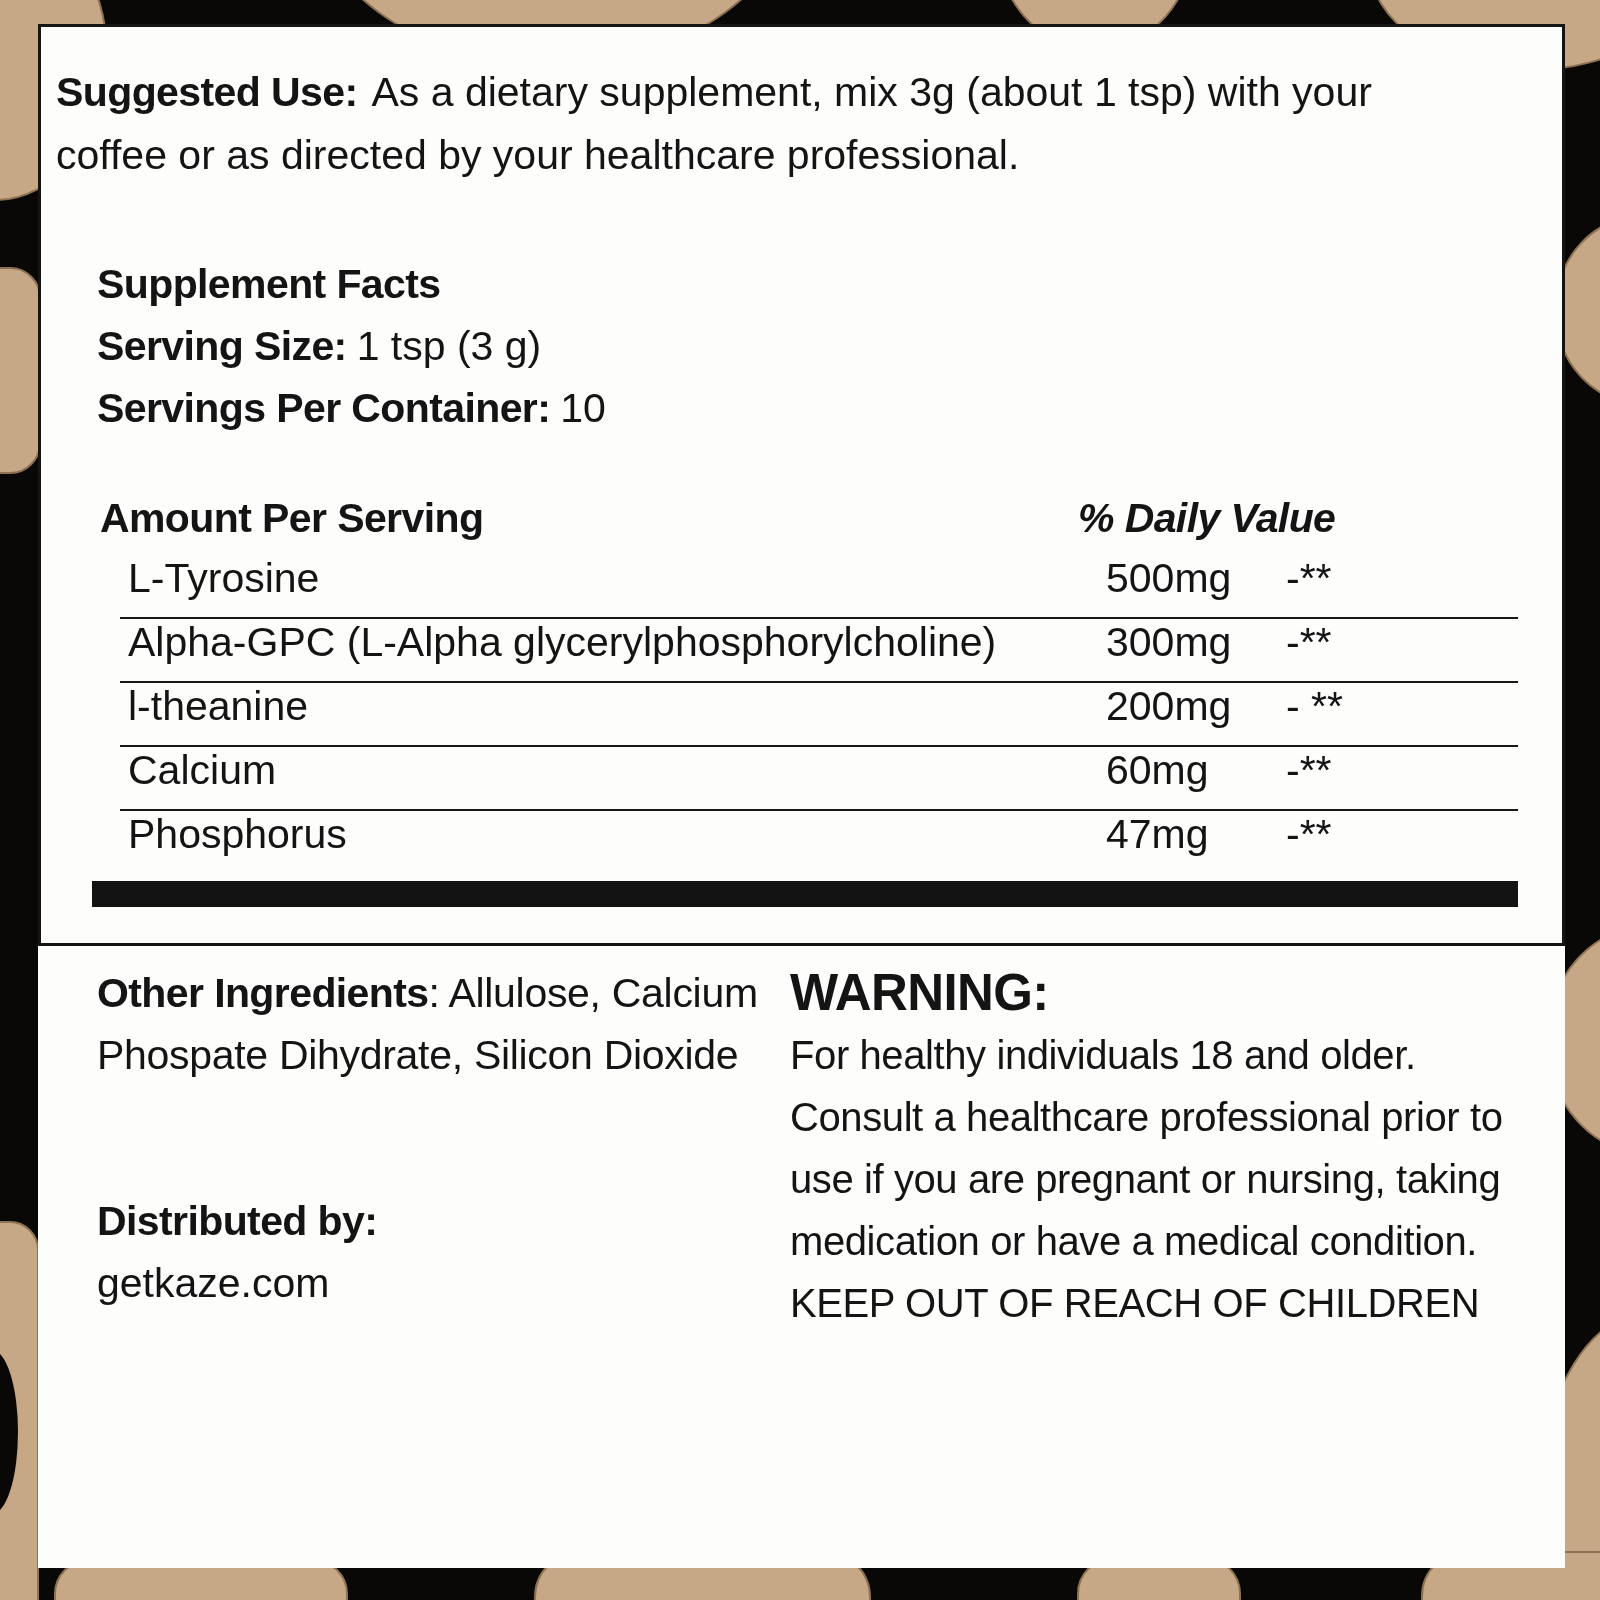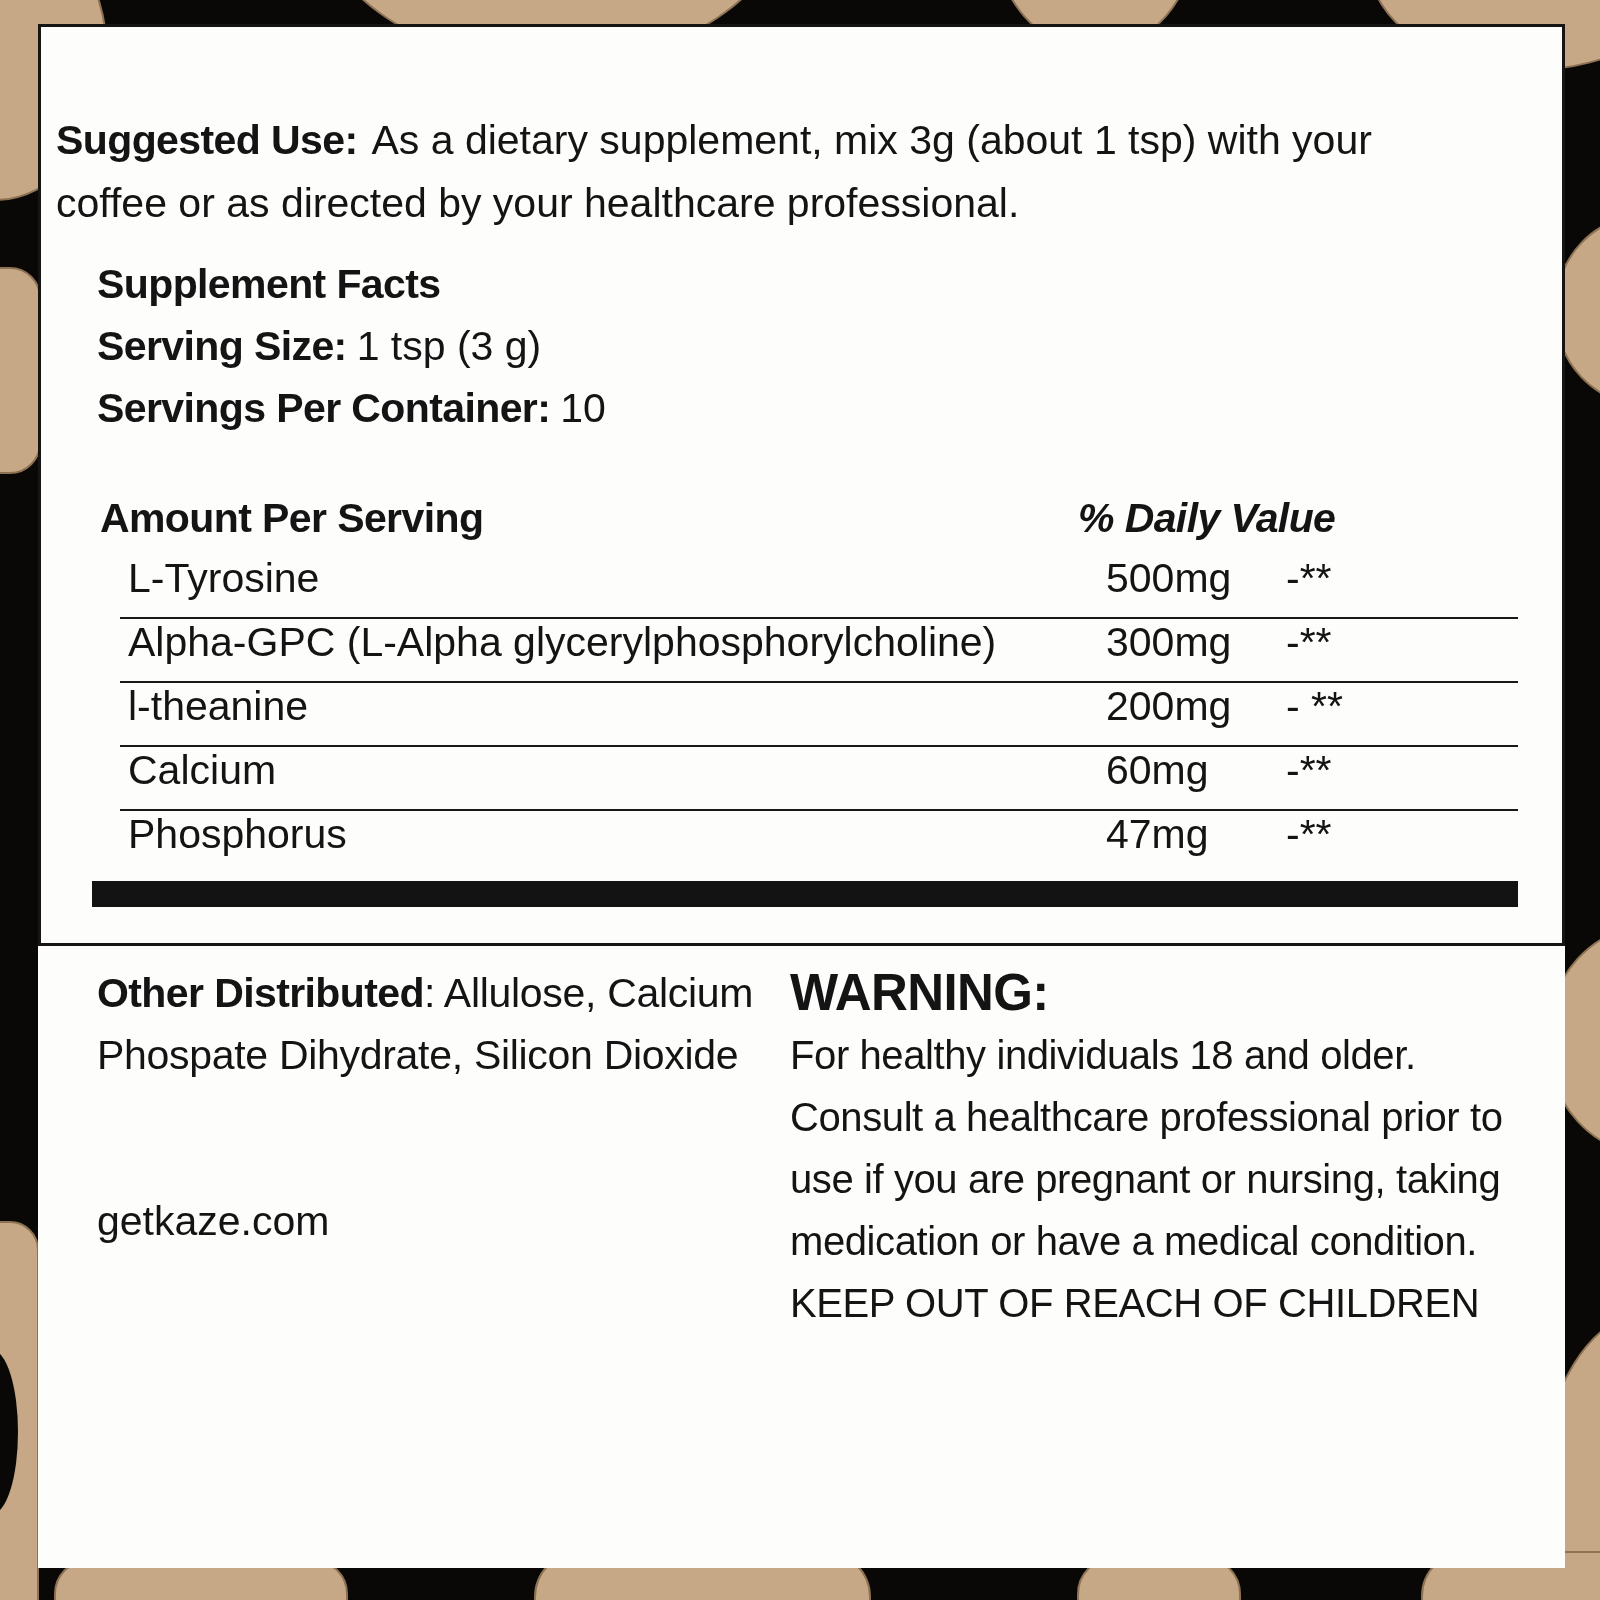--- a/index.html
+++ b/index.html
@@ -11,21 +11,21 @@
     -webkit-font-smoothing:antialiased;
   }
   #bg{position:absolute;left:0;top:0;width:1600px;height:1600px;z-index:0;}
   .panel{position:absolute;background:#fdfdfc;z-index:1;box-sizing:border-box;}
   #panel-top{left:38px;top:24px;width:1527px;height:922px;border:3px solid #171513;}
   #panel-bottom{left:38px;top:946px;width:1527px;height:622px;}
   .b{font-weight:700;letter-spacing:-0.6px;}
   .abs{position:absolute;}
 
   
-  .suggested{left:15px;top:34px;width:1400px;font-size:41px;line-height:63px;margin-top:48px;}
+  .suggested{left:15px;top:34px;width:1400px;font-size:41px;line-height:63px;}
   .suggested .lbl{margin-right:14px;}
 
   
   .facts-head{left:56px;top:226px;font-size:41px;line-height:62px;}
   .facts-head .lbl{margin-right:10px;}
 
   
   .facts-table{left:51px;top:468px;width:1426px;font-size:41px;}
   .ft-h{display:flex;height:60px;align-items:flex-start;font-weight:700;letter-spacing:-0.6px;}
   .ft-row{display:flex;height:62px;align-items:flex-start;border-top:2px solid #191919;margin-left:28px;}
@@ -112,24 +112,25 @@
       <div class="c-dv">-**</div>
     </div>
 
     <div class="ft-bar"></div>
   </div>
 </div>
 
 <div id="panel-bottom" class="panel">
 
   <div class="abs oi">
-    <span class="b">Other Distributed</span><span>: Allulose, Calcium Phospate Dihydrate, Silicon Dioxide</span>
+    <span class="b">Other Ingredients</span><span>: Allulose, Calcium Phospate Dihydrate, Silicon Dioxide</span>
   </div>
 
   <div class="abs dist">
+    <div class="b">Distributed by:</div>
     <div>getkaze.com</div>
   </div>
 
   <div class="abs warn">
     <div class="b" style="font-size:51px;">WARNING:</div>
     <div>For healthy individuals 18 and older. Consult a healthcare professional prior to use if you are pregnant or nursing, taking medication or have a medical condition.  KEEP OUT OF REACH OF CHILDREN</div>
   </div>
 </div>
 
 </body></html>

